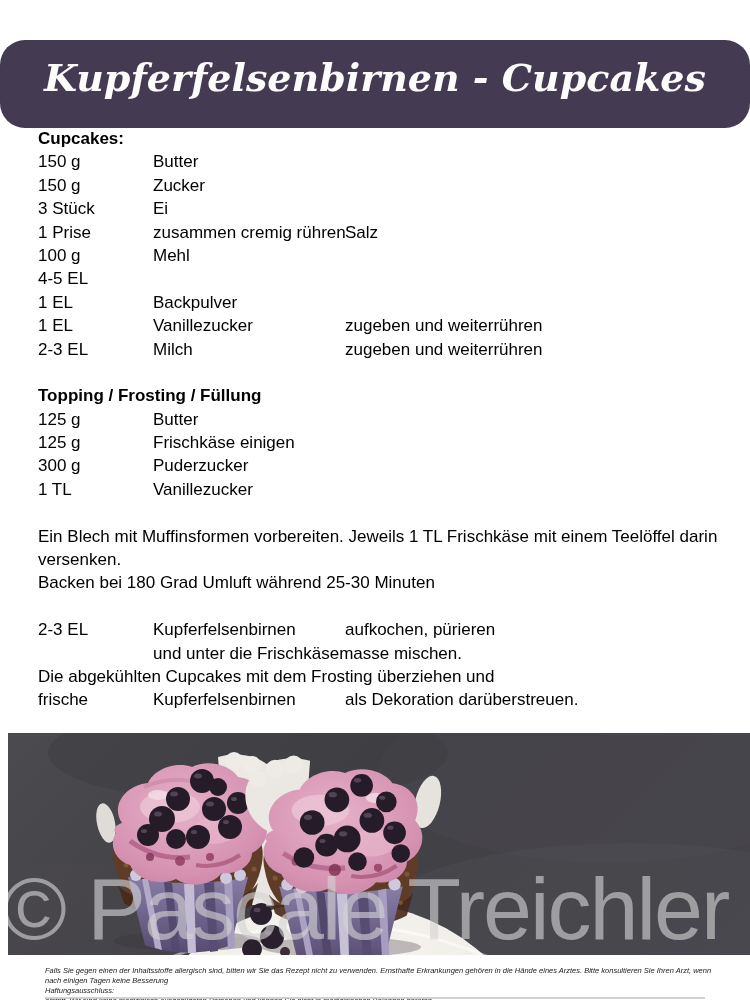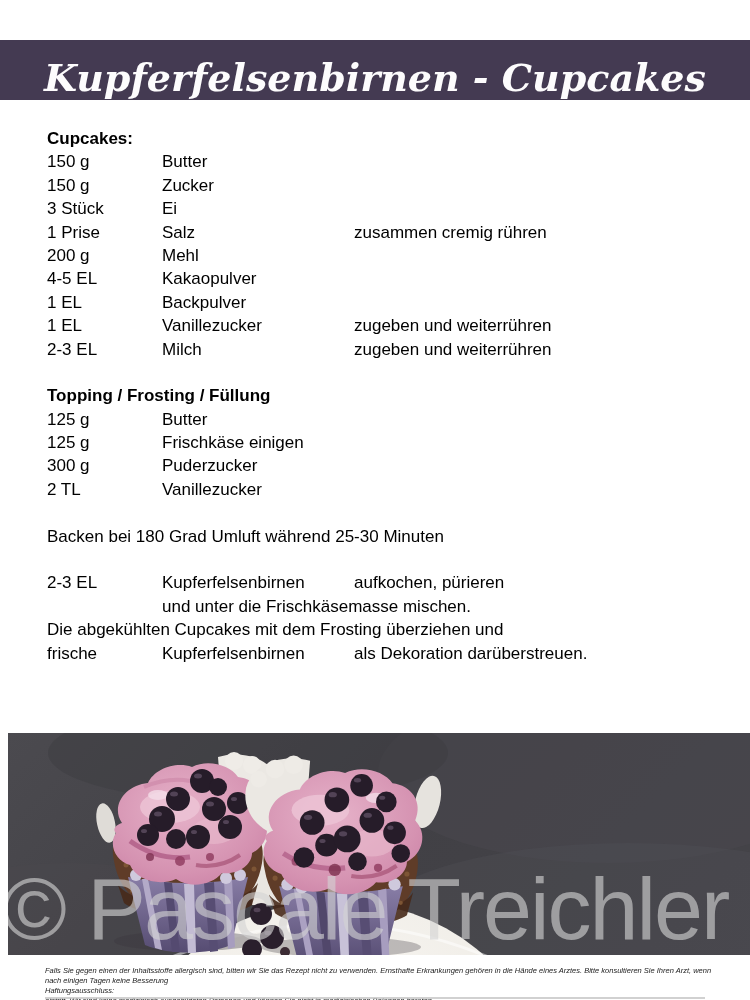--- a/index.html
+++ b/index.html
@@ -1,24 +1,24 @@
 <!DOCTYPE html>
 <html><head>
 <meta charset="utf-8">
 <style>
   html,body{margin:0;padding:0;background:#ffffff;}
   #page{position:relative;width:750px;height:1000px;background:#ffffff;overflow:hidden;
         font-family:"Liberation Sans",sans-serif;color:#000;}
   
-  #title-band{position:absolute;left:0;top:40px;width:750px;height:60px;background:#443a52;}
+  #title-band{position:absolute;left:0;top:40px;width:750px;height:88px;background:#443a52;border-radius:25px;}
   #title-band .title{width:100%;height:78px;line-height:76px;text-align:center;
         font-family:"DejaVu Serif",serif;font-style:italic;font-weight:bold;
         font-size:38px;color:#fdfcfd;letter-spacing:0px;white-space:nowrap;}
   
-  #recipe-body{position:absolute;left:47px;top:127px;width:684px;font-size:17px;line-height:23.4px;}
+  #recipe-body{position:absolute;left:38px;top:127px;width:684px;font-size:17px;line-height:23.4px;}
   .r-heading{font-weight:bold;height:23.4px;white-space:nowrap;}
   .r-blank{height:23.4px;}
   .r-text{line-height:23.4px;}
   .r-row{display:grid;grid-template-columns:115px 192px 1fr;height:23.4px;}
   .r-row span{white-space:nowrap;overflow:visible;}
   .r-row .b-span{grid-column:2/4;}
   
   #photo{position:absolute;left:8px;top:733px;width:742px;height:222px;overflow:hidden;
          background:linear-gradient(135deg,#4b4a4f 0%,#414045 45%,#454449 100%);padding-left:24px;}
   #photo svg{position:absolute;left:0;top:0;}
@@ -52,31 +52,30 @@
         <span>Zucker</span>
         <span></span>
       </div>
       <div class="r-row">
         <span>3 Stück</span>
         <span>Ei</span>
         <span></span>
       </div>
       <div class="r-row">
         <span>1 Prise</span>
+        <span>zusammen cremig rühren</span>
         <span>Salz</span>
-        <span>zusammen cremig rühren</span>
-      </div>
-      <div class="r-row">
-        <span>200 g</span>
+      </div>
+      <div class="r-row">
+        <span>100 g</span>
         <span>Mehl</span>
         <span></span>
       </div>
       <div class="r-row">
         <span>4-5 EL</span>
-        <span>Kakaopulver</span>
         <span></span>
       </div>
       <div class="r-row">
         <span>1 EL</span>
         <span>Backpulver</span>
         <span></span>
       </div>
       <div class="r-row">
         <span>1 EL</span>
         <span>Vanillezucker</span>
@@ -98,24 +97,25 @@
         <span>125 g</span>
         <span>Frischkäse einigen</span>
         <span></span>
       </div>
       <div class="r-row">
         <span>300 g</span>
         <span>Puderzucker</span>
         <span></span>
       </div>
       <div class="r-row">
-        <span>2 TL</span>
+        <span>1 TL</span>
         <span>Vanillezucker</span>
       </div>
       <div class="r-blank"></div>
+      <div class="r-text">Ein Blech mit Muffinsformen vorbereiten. Jeweils 1 TL Frischkäse mit einem Teelöffel darin versenken.</div>
       <div class="r-text">Backen bei 180 Grad Umluft während 25-30 Minuten</div>
       <div class="r-blank"></div>
       <div class="r-row">
         <span>2-3 EL</span>
         <span>Kupferfelsenbirnen</span>
         <span>aufkochen, pürieren</span>
       </div>
       <div class="r-row">
         <span></span>
         <span class="b-span">und unter die Frischkäsemasse mischen.</span>

